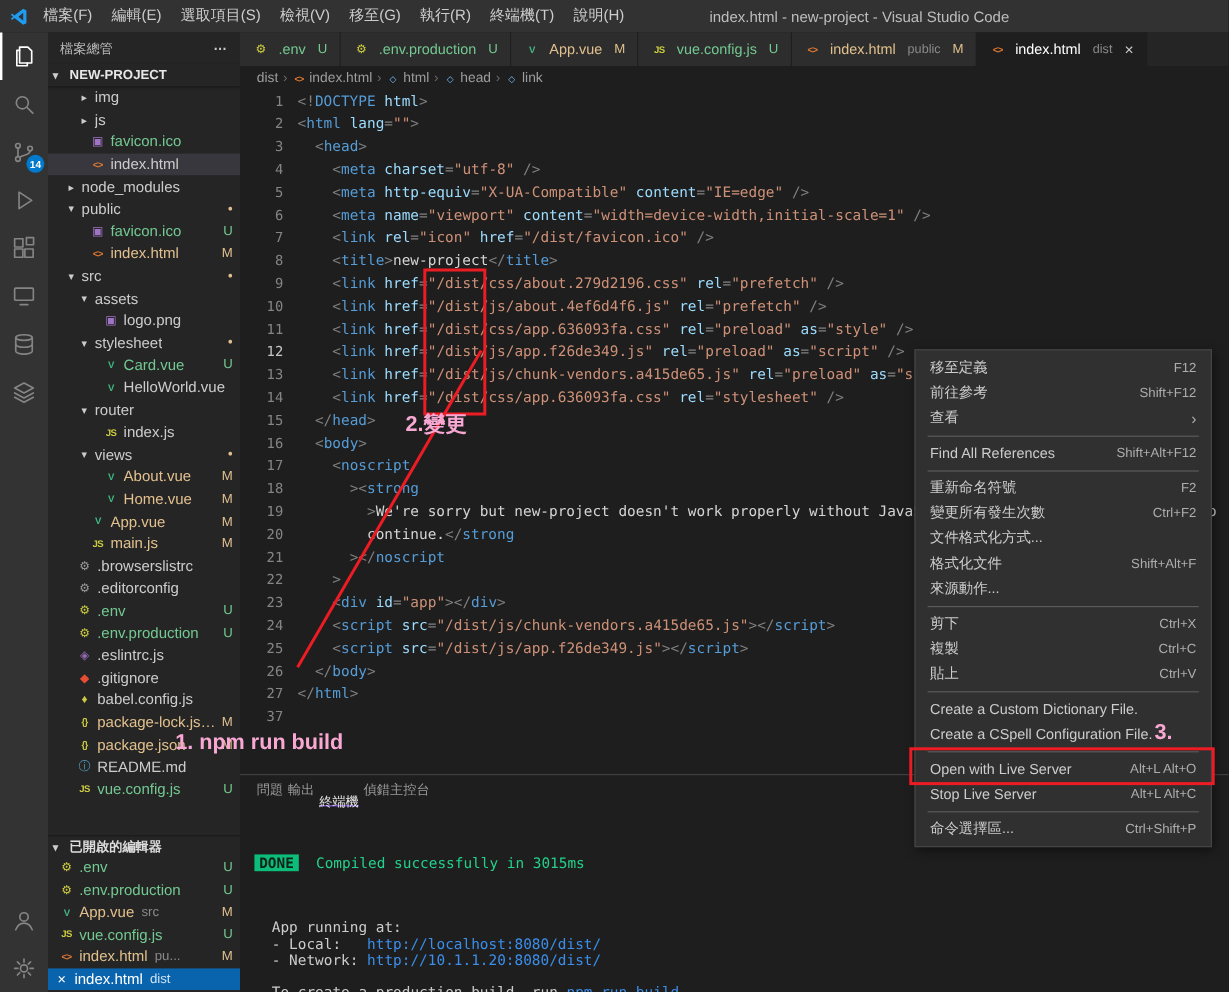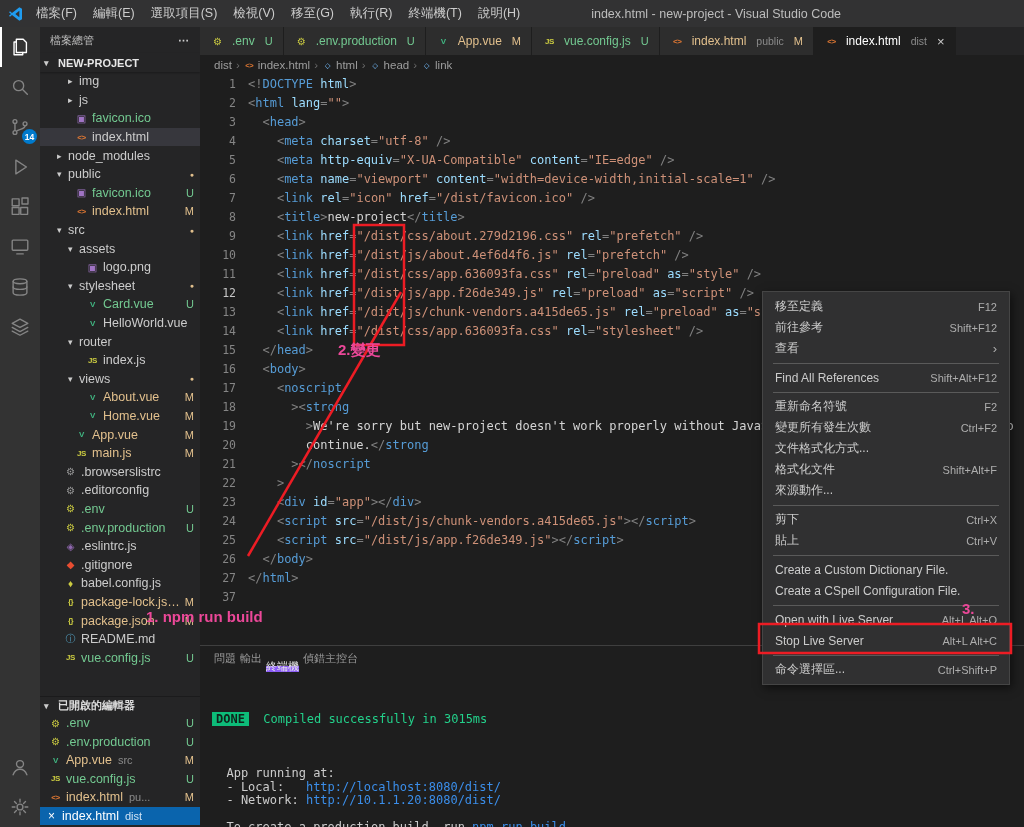--- a/index.html
+++ b/index.html
@@ -76,39 +76,39 @@
   .tk-p{color:#808080;}
   .tk-t{color:#569cd6;}
   .tk-a{color:#9cdcfe;}
   .tk-s{color:#ce9178;}
   .tk-x{color:#d4d4d4;}
 
   
   .panel{left:200px;top:645px;width:824px;height:182px;background:#1e1e1e;border-top:1px solid #3f3f3f;box-sizing:border-box;}
   .panel-tabs{height:26px;display:flex;gap:4px;padding-left:14px;align-items:stretch;font-size:11px;color:#9a9a9a;}
   .ptab{display:flex;align-items:center;border-bottom:1px solid transparent;}
-  .ptab.active{color:#e7e7e7;border-bottom:6px solid #8b5cf6;margin-top:20px;}
+  .ptab.active{color:#e7e7e7;border-bottom:1px solid #8b5cf6;margin-top:20px;}
   .term{padding:5px 0 0 12px;font-family:"DejaVu Sans Mono",monospace;font-size:12px;line-height:13.5px;color:#cccccc;margin-top:36px;}
   .tline{white-space:pre;}
   .t-badge{background:#0dbc79;color:#10221a;padding:0 4px;font-weight:bold;}
   .t-ok{color:#23d18b;}
   .t-txt{color:#cccccc;}
   .t-link{color:#3b8eea;}
 
   
   .ctx{left:762px;top:291px;width:248px;background:#303031;border:1px solid #454545;box-sizing:border-box;
     box-shadow:2px 3px 9px rgba(0,0,0,.55);padding:4px 0;z-index:150;font-size:12px;color:#cccccc;}
   .ctx-item{height:21px;display:flex;align-items:center;padding:0 12px;white-space:nowrap;}
   .ctx-sc{margin-left:auto;color:#adadad;font-size:11px;padding-left:14px;}
   .ctx-sub{margin-left:auto;color:#adadad;font-size:13px;}
   .ctx-sep{border-top:1px solid #5a5a5a;margin:3.5px 10px;height:0;}
 
   
   .ann-svg{left:0;top:0;z-index:200;pointer-events:none;}
-  .ann-text{z-index:210;color:#ec4899;font-weight:bold;font-size:15px;pointer-events:none;white-space:nowrap;}
+  .ann-text{z-index:210;color:#f9a8d4;font-weight:bold;font-size:18px;pointer-events:none;white-space:nowrap;}
 </style>
 </head>
 <body>
 
 <div class="screen">
 
   <div class="abs titlebar">
     <span class="logo">
       <svg width="16" height="16" viewBox="0 0 24 24">
           <path fill="#1f9cf0" fill-rule="evenodd" d="M17 2 21 4 V20 L17 22 6 13.5 3 16 1.5 14.5 4.5 12 1.5 9.5 3 8 6 10.5 Z M17 7 11 12 17 17 Z"></path>
@@ -630,20 +630,24 @@
       </div>
       <div class="ctx-item">
         <span class="ctx-label">來源動作...</span>
       </div>
       <div class="ctx-sep"></div>
       <div class="ctx-item">
         <span class="ctx-label">剪下</span>
         <span class="ctx-sc">Ctrl+X</span>
       </div>
       <div class="ctx-item">
+        <span class="ctx-label">複製</span>
+        <span class="ctx-sc">Ctrl+C</span>
+      </div>
+      <div class="ctx-item">
         <span class="ctx-label">貼上</span>
         <span class="ctx-sc">Ctrl+V</span>
       </div>
       <div class="ctx-sep"></div>
       <div class="ctx-item">
         <span class="ctx-label">Create a Custom Dictionary File.</span>
       </div>
       <div class="ctx-item">
         <span class="ctx-label">Create a CSpell Configuration File.</span>
       </div>

